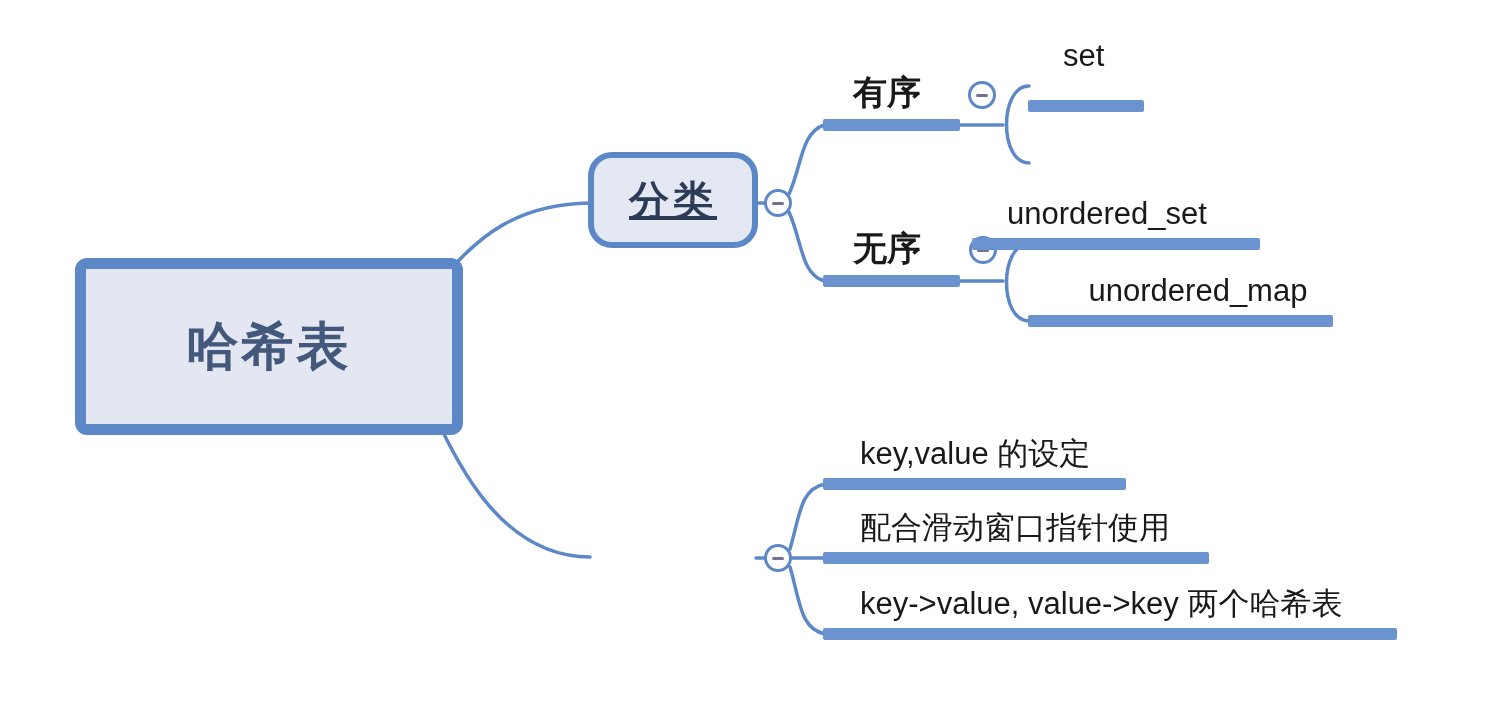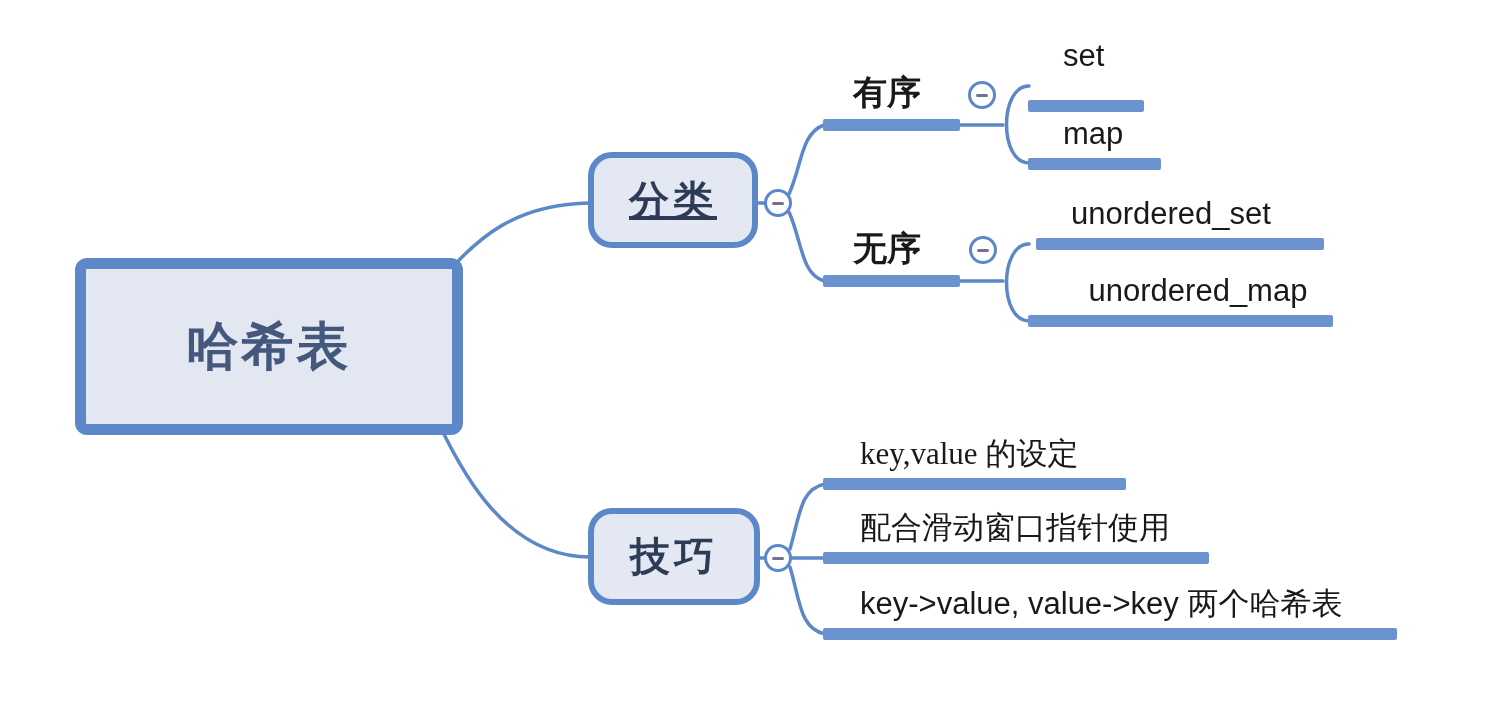--- a/index.html
+++ b/index.html
@@ -46,25 +46,25 @@
   .leaf .txt{color:var(--leaf-text);white-space:nowrap;margin-bottom:4px;}
   .leaf .bar{height:12px;background:var(--bar);border-radius:2px;width:100%;}
 
   .grp .txt{font-size:34px;line-height:45px;font-weight:600;padding-left:30px;margin-bottom:4px;}
   #leaf-youxu{left:823px;top:70px;width:137px;justify-content:flex-end;}
   #leaf-wuxu{left:823px;top:226px;width:137px;}
 
   .lat .txt{font-size:31px;line-height:40px;font-weight:500;padding-left:35px;}
   #leaf-set{left:1028px;top:36px;width:116px;gap:20px;}
   #leaf-map{left:1028px;top:114px;width:133px;}
-  #leaf-uset{left:1036px;top:194px;width:288px;}
+  #leaf-uset{left:972px;top:194px;width:288px;}
   #leaf-umap{left:1028px;top:271px;width:305px;align-items:center;}
 
   .tip .txt{font-size:31px;line-height:40px;font-weight:500;padding-left:37px;}
-  #leaf-kv{left:823px;top:434px;width:303px;font-family:Liberation Serif, serif;}
+  #leaf-kv{left:823px;top:434px;width:303px;}
   #leaf-window{left:823px;top:508px;width:386px;}
   #leaf-kvvk{left:823px;top:584px;width:574px;}
 
   .watermark{
     position:absolute;right:16px;top:656px;font-size:27px;font-weight:bold;color:#9b9b9b;
     text-shadow:2px 2px 0 #ffffff,1px 1px 0 #ffffff;letter-spacing:1px;
   }
 </style>
 </head>
 <body>
@@ -88,23 +88,20 @@
   </svg>
 
   <div class="root-node">
     <span>哈希表</span>
   </div>
 
   <div class="branch-node" id="node-fenlei">
     <span>分类</span>
   </div>
 
-  <div class="branch-node" id="node-jiqiao">
-    <span>技巧</span>
-  </div>
 
   <div class="collapse" id="col-fenlei">
     <span class="dash"></span>
   </div>
   <div class="collapse" id="col-youxu">
     <span class="dash"></span>
   </div>
   <div class="collapse" id="col-wuxu">
     <span class="dash"></span>
   </div>
@@ -116,24 +113,20 @@
     <span class="txt">有序</span>
     <span class="bar"></span>
   </div>
   <div class="leaf grp" id="leaf-wuxu">
     <span class="txt">无序</span>
     <span class="bar"></span>
   </div>
 
   <div class="leaf lat" id="leaf-set">
     <span class="txt">set</span>
-    <span class="bar"></span>
-  </div>
-  <div class="leaf lat" id="leaf-map">
-    <span class="txt">map</span>
     <span class="bar"></span>
   </div>
   <div class="leaf lat" id="leaf-uset">
     <span class="txt">unordered_set</span>
     <span class="bar"></span>
   </div>
   <div class="leaf lat" id="leaf-umap">
     <span class="txt">unordered_map</span>
     <span class="bar"></span>
   </div>

